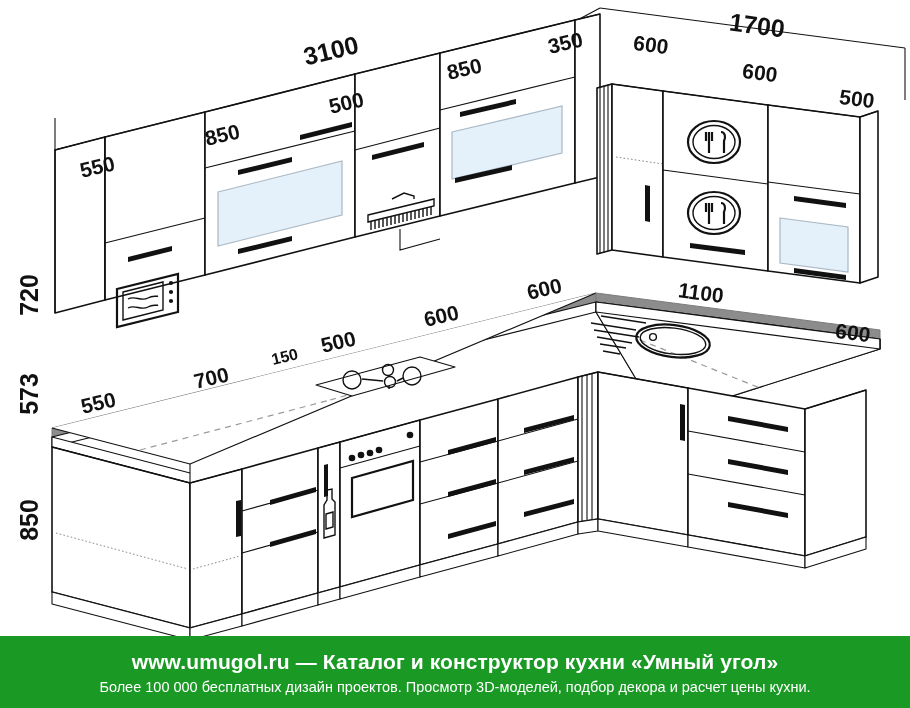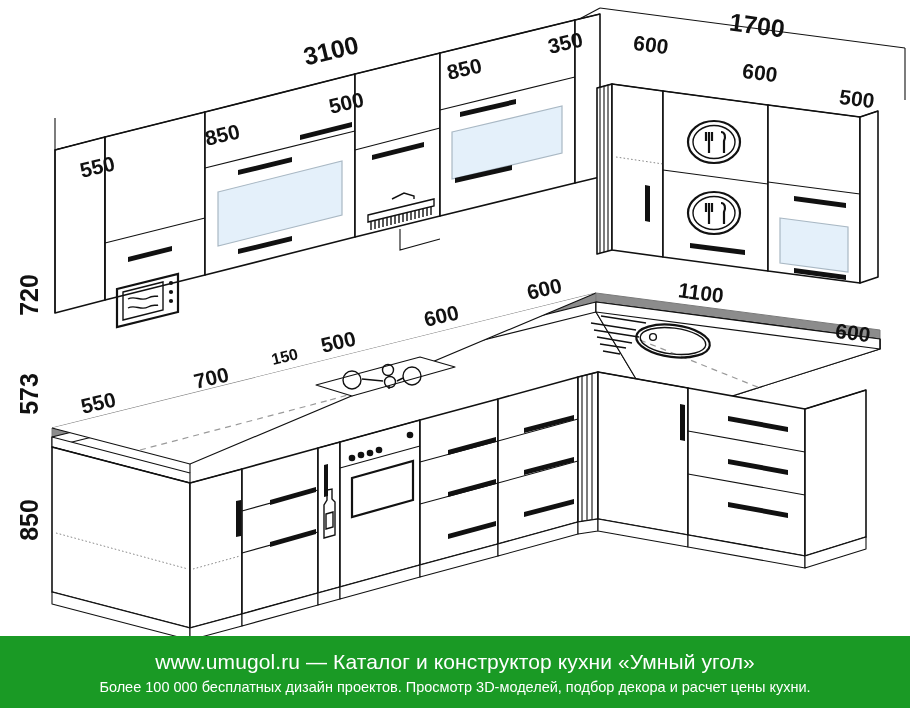--- a/index.html
+++ b/index.html
@@ -8,21 +8,21 @@
   #stage{position:relative;width:910px;height:708px;background:#fff;}
   svg{display:block;}
   .dim{font-family:"Liberation Sans", sans-serif;font-weight:bold;fill:#111;}
   .dimbig{font-size:25px;}
   .dimmed{font-size:21px;}
   .dimsm{font-size:16px;}
   .dimvert{font-size:25px;}
   #banner{position:absolute;left:0;bottom:0;width:910px;height:72px;
           background:#1a9a25;display:flex;flex-direction:column;
           align-items:center;justify-content:center;}
-  #banner .l1{color:#fff;font-weight:normal;font-size:21px;white-space:nowrap;letter-spacing:.1px;}
+  #banner .l1{color:#fff;font-weight:bold;font-size:21px;white-space:nowrap;letter-spacing:.1px;}
   #banner .l2{color:#fff;font-size:14.5px;white-space:nowrap;margin-top:5px;}
 </style>
 </head>
 <body>
 
 <div id="stage">
 
 <svg width="910" height="708" viewBox="0 0 910 708">
   <defs>
     <style>

